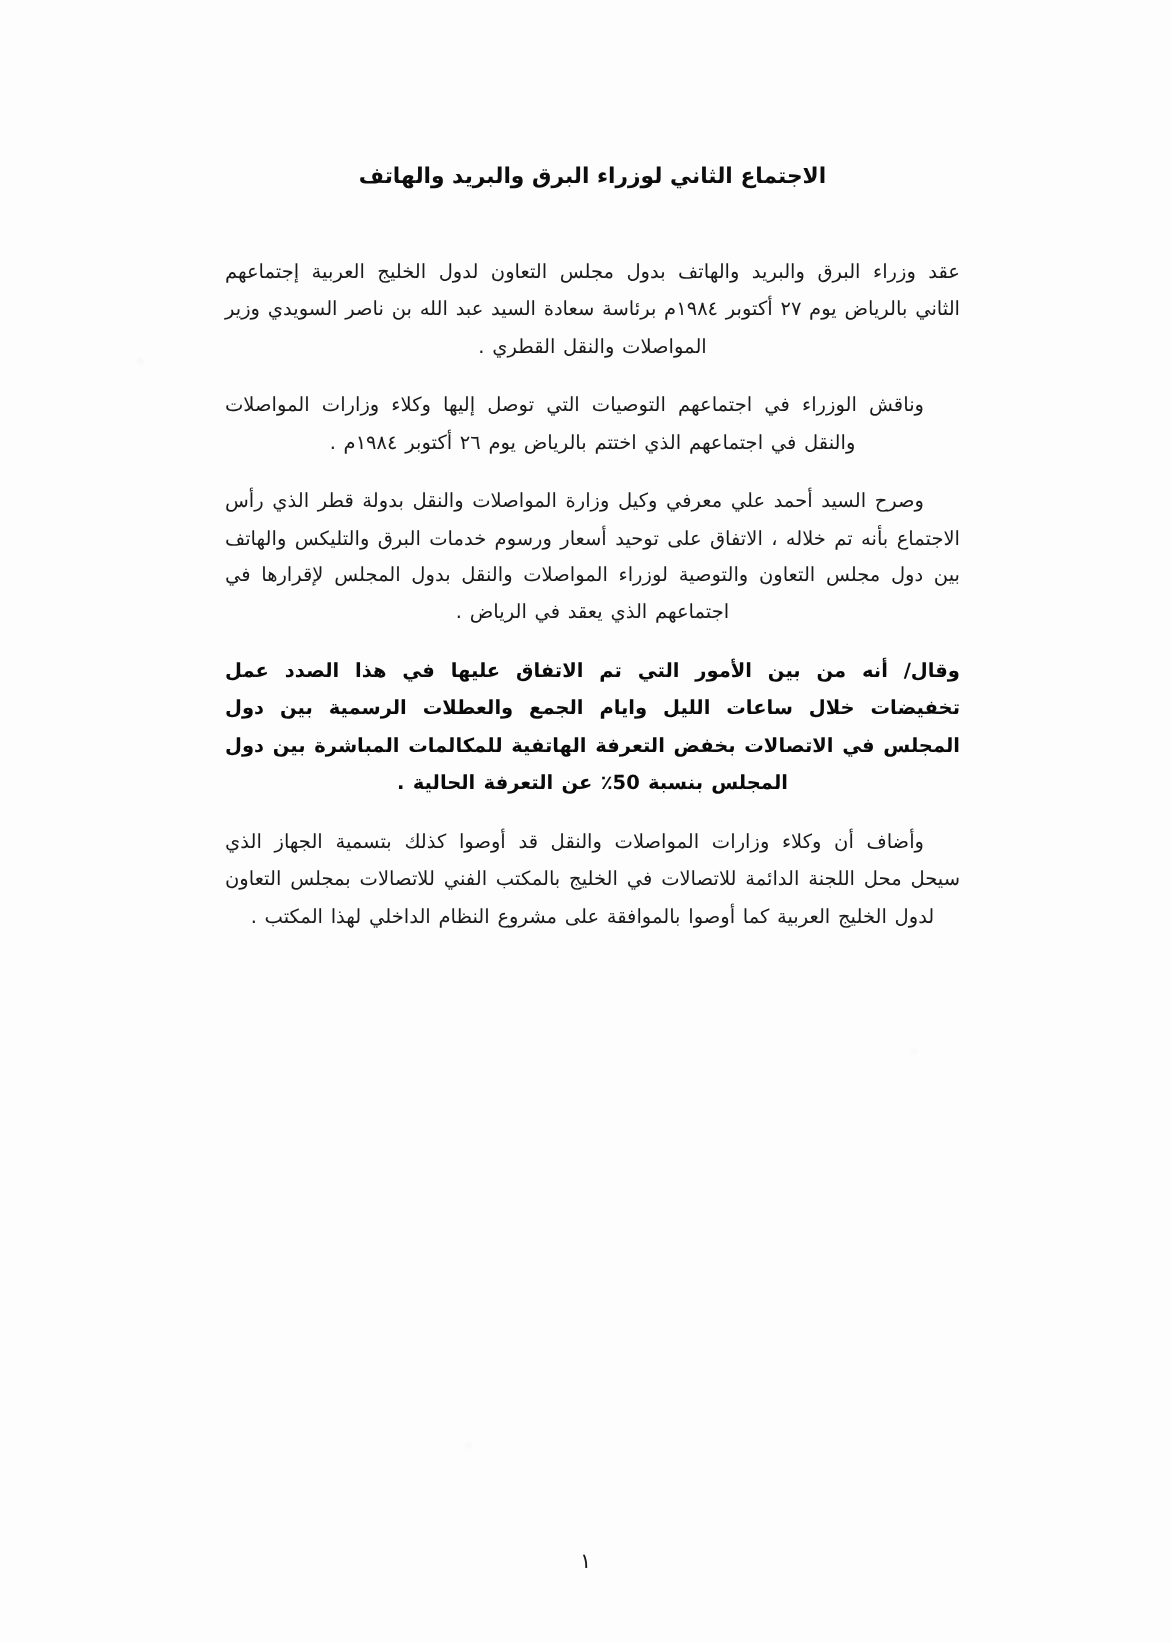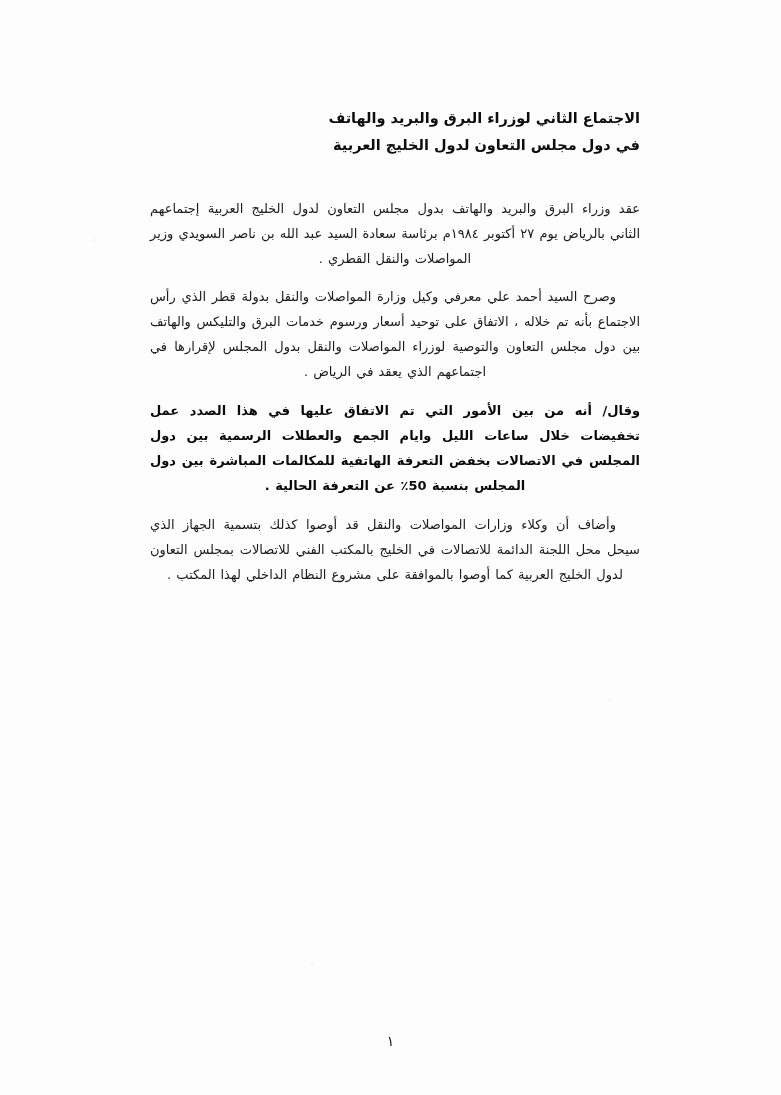--- a/index.html
+++ b/index.html
@@ -21,21 +21,21 @@
     inset: 0;
     background: #fdfdfd;
   }
   .content {
     position: absolute;
     top: 105px;
     left: 150px;
     width: 490px;
   }
   .title-block {
-    text-align: right;
+    text-align: center;
     font-weight: bold;
     font-size: 14.5px;
     line-height: 1.85;
     letter-spacing: 0px;
     color: #0d0d0d;
   }
   .title-line { display: block; }
   .subtitle {
     text-align: center;
     font-weight: bold;
@@ -87,26 +87,26 @@
 </head>
 <body>
 
 <div class="page">
   <div class="grain"></div>
 
   <div class="content">
 
     <div class="title-block">
       <span class="title-line">الاجتماع الثاني لوزراء البرق والبريد والهاتف</span>
-      <span class="title-line">في دول مجلس التعاون لدول الخليج العربية</span>
     </div>
 
 
     <div class="body-block">
       <p class="para spaced">عقد وزراء البرق والبريد والهاتف بدول مجلس التعاون لدول الخليج العربية إجتماعهم الثاني بالرياض يوم ٢٧ أكتوبر ١٩٨٤م برئاسة سعادة السيد عبد الله بن ناصر السويدي وزير المواصلات والنقل القطري .</p>
+      <p class="para indent spaced">وناقش الوزراء في اجتماعهم التوصيات التي توصل إليها وكلاء وزارات المواصلات والنقل في اجتماعهم الذي اختتم بالرياض يوم ٢٦ أكتوبر ١٩٨٤م .</p>
       <p class="para indent spaced">وصرح السيد أحمد علي معرفي وكيل وزارة المواصلات والنقل بدولة قطر الذي رأس الاجتماع بأنه تم خلاله ، الاتفاق على توحيد أسعار ورسوم خدمات البرق والتليكس والهاتف بين دول مجلس التعاون والتوصية لوزراء المواصلات والنقل بدول المجلس لإقرارها في اجتماعهم الذي يعقد في الرياض .</p>
       <p class="para bold spaced">وقال/ أنه من بين الأمور التي تم الاتفاق عليها في هذا الصدد عمل تخفيضات خلال ساعات الليل وايام الجمع والعطلات الرسمية بين دول المجلس في الاتصالات بخفض التعرفة الهاتفية للمكالمات المباشرة بين دول المجلس بنسبة 50٪ عن التعرفة الحالية .</p>
       <p class="para indent spaced">وأضاف أن وكلاء وزارات المواصلات والنقل قد أوصوا كذلك بتسمية الجهاز الذي سيحل محل اللجنة الدائمة للاتصالات في الخليج بالمكتب الفني للاتصالات بمجلس التعاون لدول الخليج العربية كما أوصوا بالموافقة على مشروع النظام الداخلي لهذا المكتب .</p>
     </div>
 
   </div>
 
   <div class="page-number">١</div>
 </div>
 

